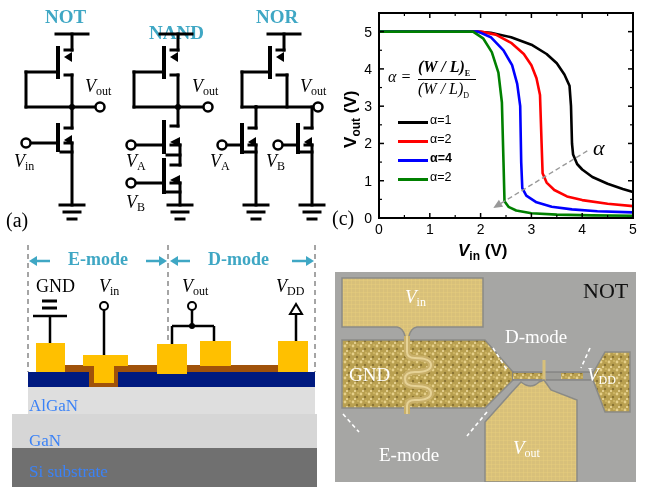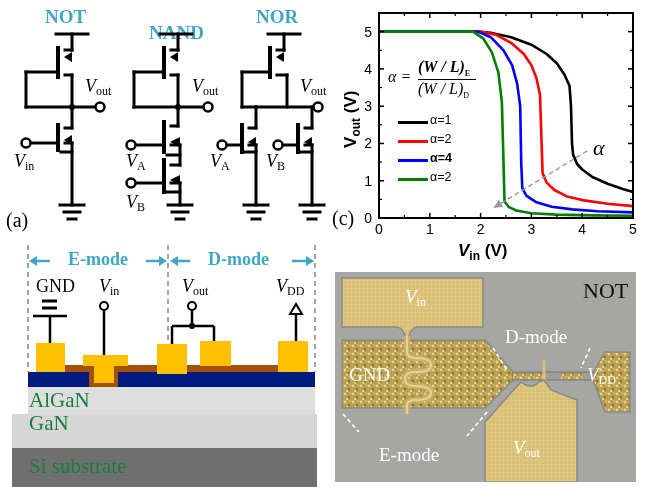--- a/index.html
+++ b/index.html
@@ -4,21 +4,21 @@
 <style>
   html,body{margin:0;padding:0;background:#fff;}
   body{width:650px;height:487px;position:relative;overflow:hidden;font-family:"Liberation Serif",serif;}
   .abs{position:absolute;}
   .gate-title{position:absolute;font-family:"Liberation Serif",serif;font-weight:bold;font-size:19px;color:#3fa7c4;}
   .lbl{position:absolute;font-family:"Liberation Serif",serif;font-size:18px;color:#000;white-space:nowrap;}
   .lbl i{font-style:italic;}
   .lbl sub{font-size:12px;vertical-align:-3px;font-style:normal;}
   .panel-lbl{position:absolute;font-family:"Liberation Serif",serif;font-size:20px;color:#000;}
   .mode{position:absolute;font-family:"Liberation Serif",serif;font-weight:bold;font-size:18px;color:#3fa7c4;}
-  .layer-lbl{position:absolute;font-family:"Liberation Serif",serif;font-size:21px;color:#15803d;}
+  .layer-lbl{position:absolute;font-family:"Liberation Serif",serif;font-size:17px;color:#3b82f6;margin-top:8px;}
   .legend-lbl{position:absolute;font-family:"Liberation Sans",sans-serif;font-size:12.5px;color:#000;}
   .axis-title{position:absolute;font-family:"Liberation Sans",sans-serif;font-weight:bold;font-size:17px;color:#000;text-align:center;}
   .micro-lbl{position:absolute;font-family:"Liberation Serif",serif;font-size:19px;color:#fff;white-space:nowrap;}
   .micro-lbl sub{font-size:12px;vertical-align:-3px;}
 </style>
 </head>
 <body>
 
 <div class="abs" style="left:0;top:0;width:330px;height:240px;">
   <div class="gate-title" style="left:45px;top:6px;">NOT</div>
@@ -317,21 +317,21 @@
 
   <div class="mode" style="left:68px;top:9px;">E-mode</div>
   <div class="mode" style="left:208px;top:9px;">D-mode</div>
 
   <div class="lbl" style="left:36px;top:36px;">GND</div>
   <div class="lbl" style="left:99px;top:36px;"><i>V</i><sub>in</sub></div>
   <div class="lbl" style="left:182px;top:36px;"><i>V</i><sub>out</sub></div>
   <div class="lbl" style="left:276px;top:36px;"><i>V</i><sub>DD</sub></div>
 
   <div class="layer-lbl" style="left:29px;top:148px;">AlGaN</div>
-  <div class="layer-lbl" style="left:29px;top:171px;">GaN</div>
+  <div class="layer-lbl" style="left:29px;top:183px;">GaN</div>
   <div class="layer-lbl" style="left:29px;top:214px;text-align:right;">Si substrate</div>
 </div>
 
 <div class="abs" style="left:335px;top:272px;width:301px;height:210px;background:#a6a6a4;overflow:hidden;">
   <svg class="abs" style="left:0;top:0;" width="301" height="210" viewBox="0 0 301 210">
     <defs>
       <pattern id="grid" width="4" height="4" patternUnits="userSpaceOnUse">
         <rect width="4" height="4" fill="#d8c07a"></rect>
         <path d="M0 0 L4 0 M0 0 L0 4" stroke="#e8cf7c" stroke-width="0.8"></path>
       </pattern>

